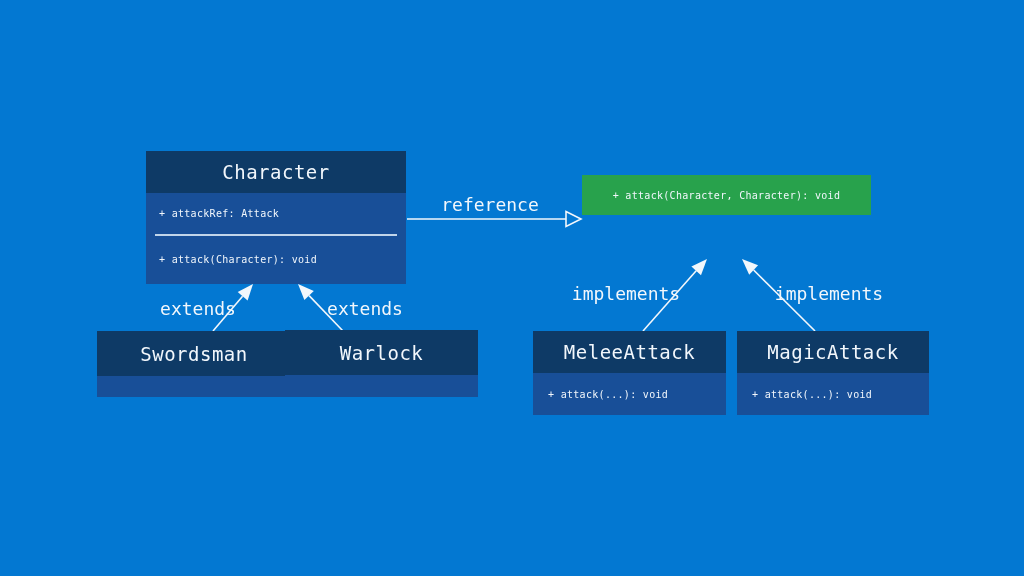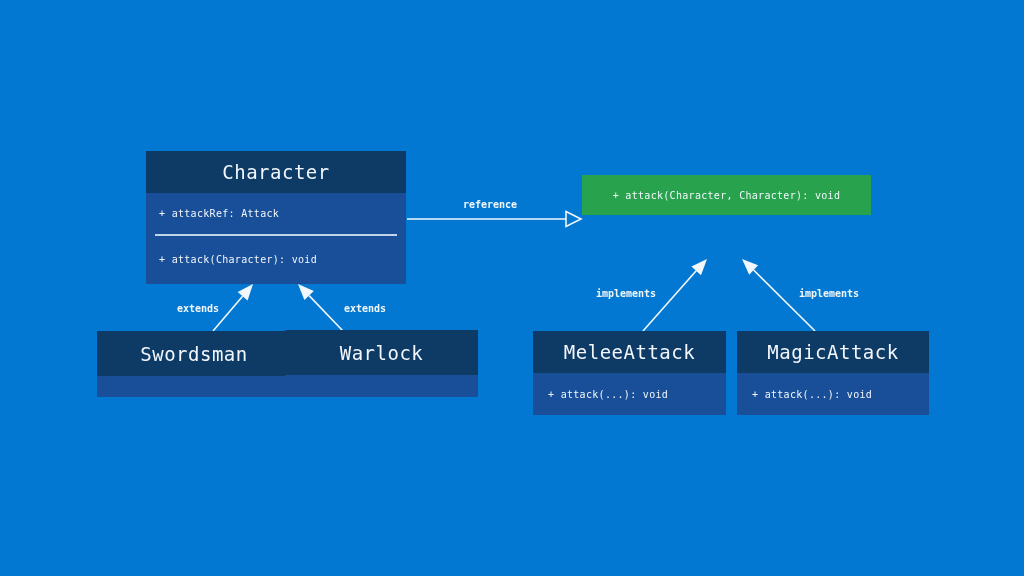--- a/index.html
+++ b/index.html
@@ -24,21 +24,21 @@
   .uml-body { background: var(--class-body, #184f98); }
   .uml-body.iface { background: var(--interface-body, #28a24c); }
   .member {
     display: flex; align-items: center;
     padding: 0 13px; font-size: 10px; letter-spacing: 0.3px;
   }
   .member.centered { justify-content: center; padding: 0 6px; }
   .sep { border-top: 2px solid rgba(223, 236, 248, 0.85); margin: 0 9px; }
   .edge-label {
     position: absolute; transform: translate(-50%, -50%);
-    color: var(--text, #f2f7fc); font-size: 10px; white-space: nowrap; font-weight: bold;
+    color: var(--text, #f2f7fc); font-size: 18px; white-space: nowrap;
   }
 </style>
 </head>
 <body>
 
 <div class="stage">
 
   <svg class="edges-svg" width="1024" height="576" viewBox="0 0 1024 576">
 
     <line class="edge-line" x1="407" y1="219" x2="566" y2="219"></line>

